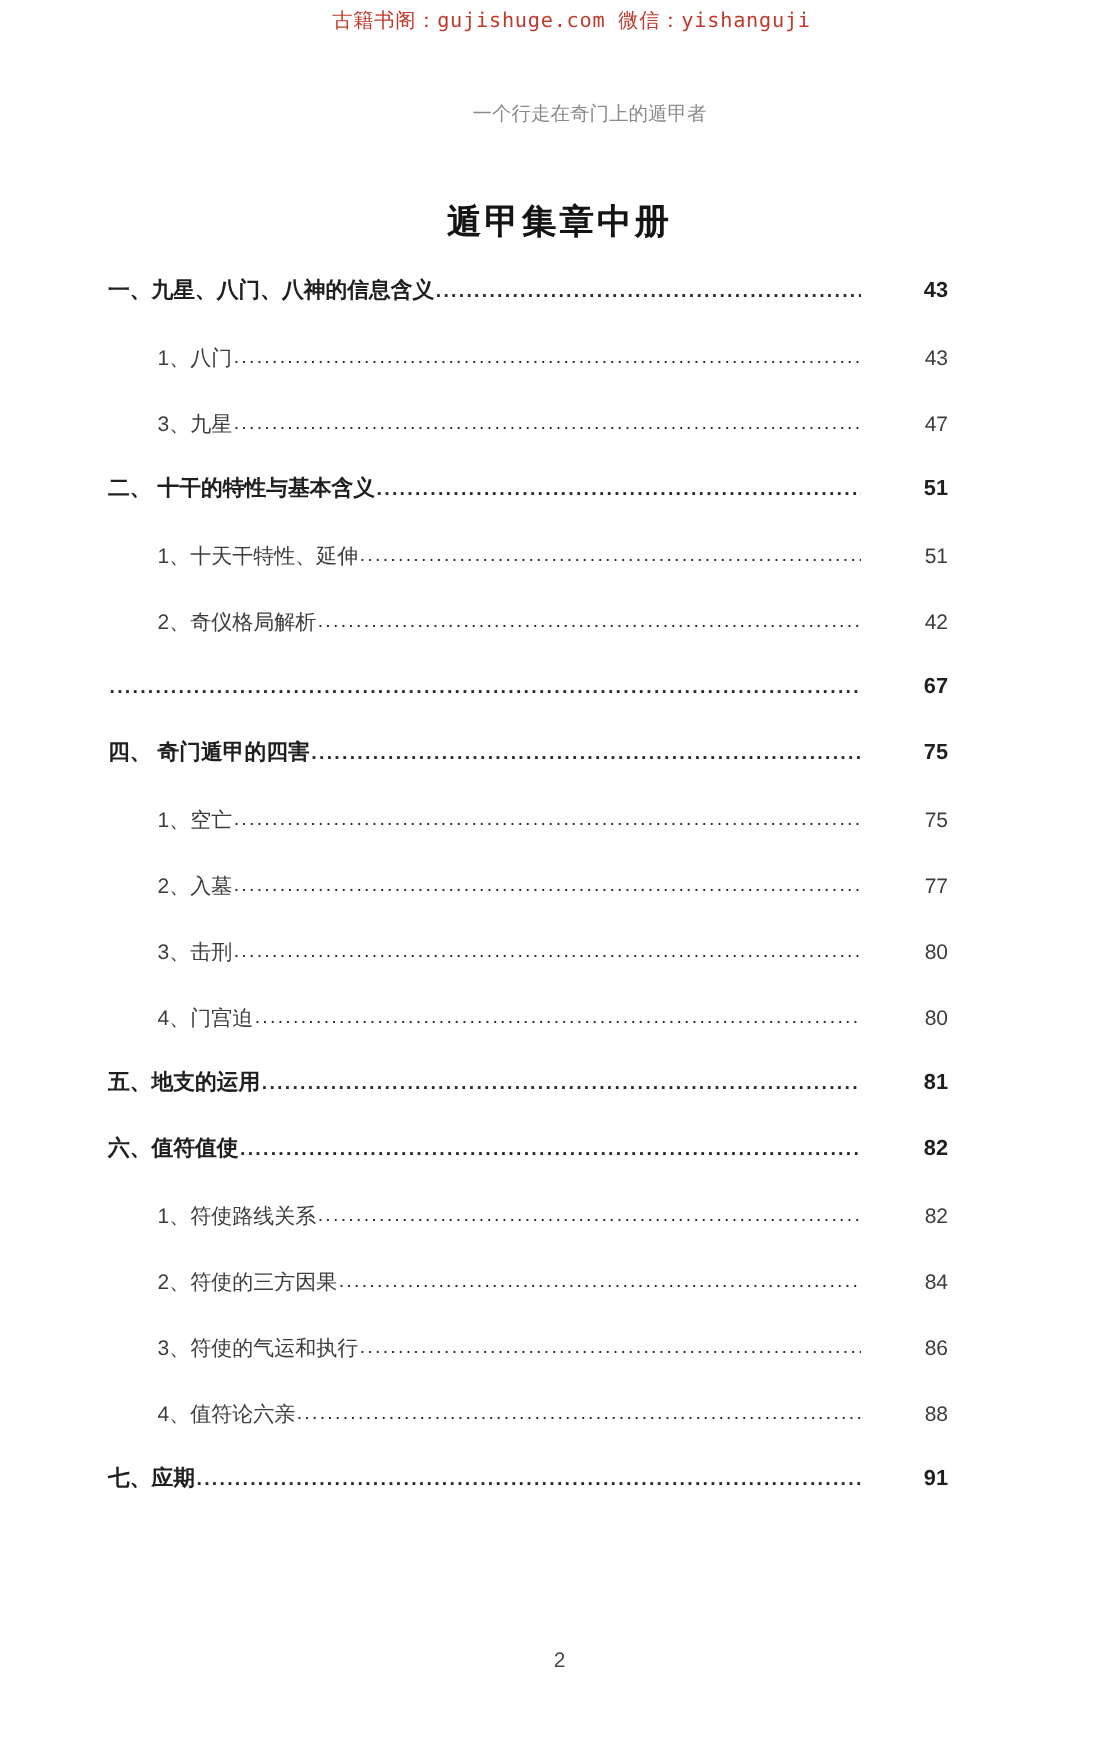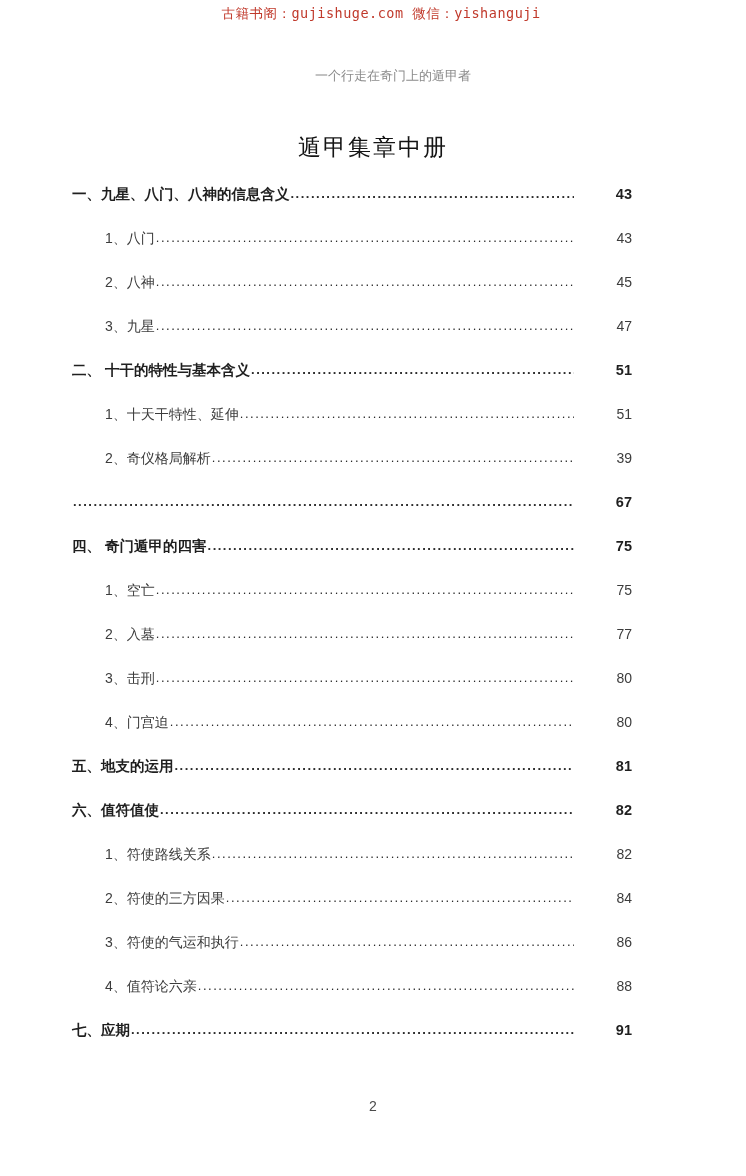--- a/index.html
+++ b/index.html
@@ -28,21 +28,21 @@
     font-family: "Liberation Serif", serif;
     font-size: 13px;
     color: #8b8b8b;
     padding-left: 40px;
   }
   .doc-title {
     margin-top: 47px;
     text-align: center;
     font-family: "Liberation Serif", serif;
     font-size: 23px;
-    font-weight: normal;
+    font-weight: bold;
     color: #141414;
     letter-spacing: 2px;
   }
   .toc {
     margin: 21px 114px 0 72px; 
   }
   .toc-row {
     display: flex;
     align-items: center;
     height: 20px;
@@ -100,25 +100,20 @@
       <span class="dots"></span>
       <span class="pg">43</span>
   </div>
 
   <div class="toc-row lvl2">
     <span class="lbl">1、八门</span>
       <span class="dots"></span>
       <span class="pg">43</span>
   </div>
 
-  <div class="toc-row lvl2">
-    <span class="lbl">2、八神</span>
-      <span class="dots"></span>
-      <span class="pg">45</span>
-  </div>
 
   <div class="toc-row lvl2">
     <span class="lbl">3、九星</span>
       <span class="dots"></span>
       <span class="pg">47</span>
   </div>
 
   <div class="toc-row lvl1">
     <span class="lbl">二、 十干的特性与基本含义</span>
       <span class="dots"></span>
@@ -127,21 +122,21 @@
 
   <div class="toc-row lvl2">
     <span class="lbl">1、十天干特性、延伸</span>
       <span class="dots"></span>
       <span class="pg">51</span>
   </div>
 
   <div class="toc-row lvl2">
     <span class="lbl">2、奇仪格局解析</span>
       <span class="dots"></span>
-      <span class="pg">39</span>
+      <span class="pg">42</span>
   </div>
 
   <div class="toc-row lvl1">
       <span class="dots"></span>
       <span class="pg">67</span>
   </div>
 
   <div class="toc-row lvl1">
     <span class="lbl">四、 奇门遁甲的四害</span>
       <span class="dots"></span>

